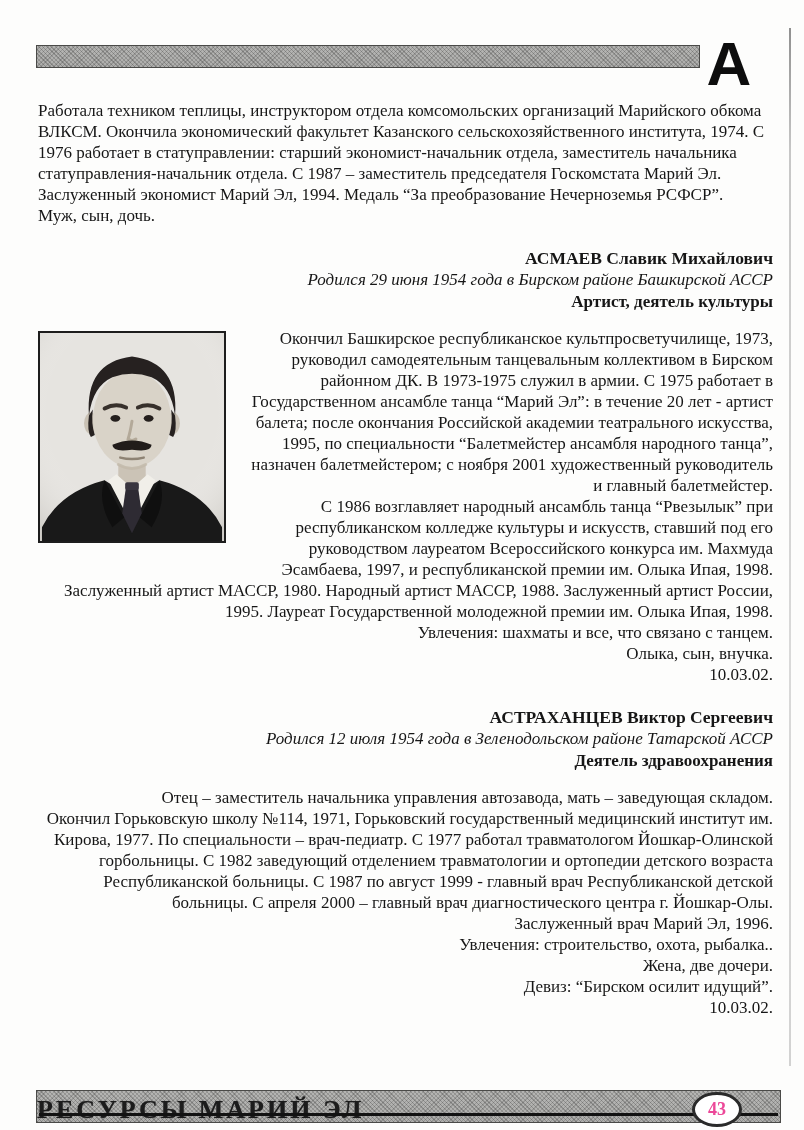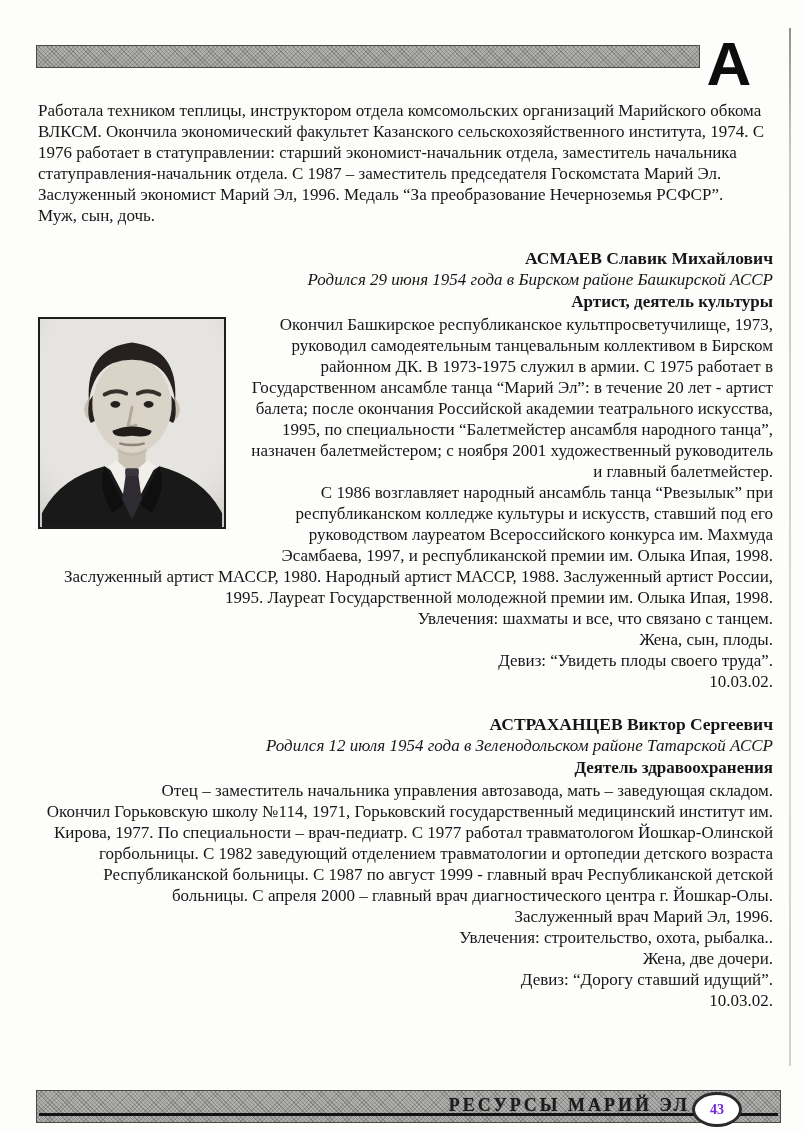--- a/index.html
+++ b/index.html
@@ -31,56 +31,56 @@
 
   .content{
     position:absolute;left:38px;top:100px;width:735px;
     font-size:17px;line-height:21px;
   }
   .para{margin:0;}
   .entry{margin-top:21px;text-align:right;}
   .entry-name{margin:0;font-size:17.5px;font-weight:bold;line-height:22px;}
   .entry-birth{font-style:italic;line-height:22px;}
   .entry-category{font-weight:bold;line-height:22px;}
-  .entry-body{margin-top:1px;}
+  .entry-body{margin-top:15px;}
   .clear{clear:both;}
 
   .photo-frame{
     float:left;width:188px;height:212px;margin:3px 14px 3px 0;
     border:2px solid #1d1d1d;background:#e5e3df;box-sizing:border-box;
   }
   .photo-frame svg{display:block;width:100%;height:100%;}
 
   .footer-bar{position:absolute;left:36px;top:1090px;width:745px;height:33px;}
   .footer-title{
-    position:absolute;left:0;right:90px;top:4px;text-align:right;
-    font-weight:bold;font-size:18px;letter-spacing:3px;color:#1c1c1c;
+    position:absolute;left:0;right:90px;top:4px;text-align:left;
+    font-weight:bold;font-size:26px;letter-spacing:3px;color:#1c1c1c;
     text-shadow:0 0 1px #555;
   }
   .footer-rule{position:absolute;left:2px;right:2px;bottom:6px;height:3px;background:#121212;}
   .page-badge{
     position:absolute;right:38px;top:1px;width:44px;height:29px;background:#fff;
     border:3px solid #2a2a2a;border-radius:50%;z-index:2;
     display:flex;align-items:center;justify-content:center;
-    font-weight:bold;font-size:14px;color:#6d28d9;
+    font-weight:bold;font-size:18px;color:#ec4899;
   }
 </style>
 </head>
 <body>
 
 <div class="page">
 
   <div class="header-bar hatch"></div>
   <div class="section-letter">А</div>
   <div class="scan-line"></div>
 
   <div class="content">
 
     <p class="para">Работала техником теплицы, инструктором отдела комсомольских организаций Марийского обкома ВЛКСМ. Окончила экономический факультет Казанского сельскохозяйственного института, 1974. С 1976 работает в статуправлении: старший экономист-начальник отдела, заместитель начальника статуправления-начальник отдела. С 1987 – заместитель председателя Госкомстата Марий Эл.</p>
-    <p class="para">Заслуженный экономист Марий Эл, 1996. Медаль “За преобразование Нечерноземья РСФСР”.</p>
+    <p class="para">Заслуженный экономист Марий Эл, 1994. Медаль “За преобразование Нечерноземья РСФСР”.</p>
     <p class="para">Муж, сын, дочь.</p>
 
     <section class="entry">
       <h2 class="entry-name">АСМАЕВ Славик Михайлович</h2>
       <div class="entry-birth">Родился 29 июня 1954 года в Бирском районе Башкирской АССР</div>
       <div class="entry-category">Артист, деятель культуры</div>
       <div class="entry-body">
         <div class="photo-frame">
           <svg viewBox="0 0 188 212" preserveAspectRatio="none">
             <rect x="0" y="0" width="188" height="212" fill="#e6e4e0"></rect>
@@ -126,37 +126,36 @@
             <path d="M82,127 Q94,130 106,127" stroke="#8e8374" stroke-width="2.5" fill="none" stroke-linecap="round"></path>
 
             <path d="M80,134 Q94,142 108,134" stroke="#c2b9aa" stroke-width="3" fill="none" stroke-linecap="round" opacity="0.8"></path>
           </svg>
         </div>
         <p class="para">Окончил Башкирское республиканское культпросветучилище, 1973, руководил самодеятельным танцевальным коллективом в Бирском районном ДК. В 1973-1975 служил в армии. С 1975 работает в Государственном ансамбле танца “Марий Эл”: в течение 20 лет - артист балета; после окончания Российской академии театрального искусства, 1995, по специальности “Балетмейстер ансамбля народного танца”, назначен балетмейстером; с ноября 2001 художественный руководитель и главный балетмейстер.</p>
         <p class="para">С 1986 возглавляет народный ансамбль танца “Рвезылык” при республиканском колледже культуры и искусств, ставший под его руководством лауреатом Всероссийского конкурса им. Махмуда Эсамбаева, 1997, и республиканской премии им. Олыка Ипая, 1998.</p>
         <div class="clear"></div>
         <p class="para">Заслуженный артист МАССР, 1980. Народный артист МАССР, 1988. Заслуженный артист России, 1995. Лауреат Государственной молодежной премии им. Олыка Ипая, 1998.</p>
         <p class="para">Увлечения: шахматы и все, что связано с танцем.</p>
-        <p class="para">Жена, сын, плоды.</p>
-        <p class="para">Девиз: “Увидеть плоды своего труда”.</p>
+        <p class="para">Олыка, сын, внучка.</p>
         <p class="para">10.03.02.</p>
       </div>
     </section>
 
     <section class="entry">
       <h2 class="entry-name">АСТРАХАНЦЕВ Виктор Сергеевич</h2>
       <div class="entry-birth">Родился 12 июля 1954 года в Зеленодольском районе Татарской АССР</div>
       <div class="entry-category">Деятель здравоохранения</div>
       <div class="entry-body">
         <p class="para">Отец – заместитель начальника управления автозавода, мать – заведующая складом.</p>
         <p class="para">Окончил Горьковскую школу №114, 1971, Горьковский государственный медицинский институт им. Кирова, 1977. По специальности – врач-педиатр. С 1977 работал травматологом Йошкар-Олинской горбольницы. С 1982 заведующий отделением травматологии и ортопедии детского возраста Республиканской больницы. С 1987 по август 1999 - главный врач Республиканской детской больницы. С апреля 2000 – главный врач диагностического центра г. Йошкар-Олы.</p>
         <p class="para">Заслуженный врач Марий Эл, 1996.</p>
         <p class="para">Увлечения: строительство, охота, рыбалка..</p>
         <p class="para">Жена, две дочери.</p>
-        <p class="para">Девиз: “Дорогу ставший идущий”.</p>
+        <p class="para">Девиз: “Бирском осилит идущий”.</p>
         <p class="para">10.03.02.</p>
       </div>
     </section>
 
   </div>
 
   <div class="footer-bar hatch">
     <div class="footer-title">РЕСУРСЫ МАРИЙ ЭЛ</div>
     <div class="footer-rule"></div>
     <div class="page-badge">

